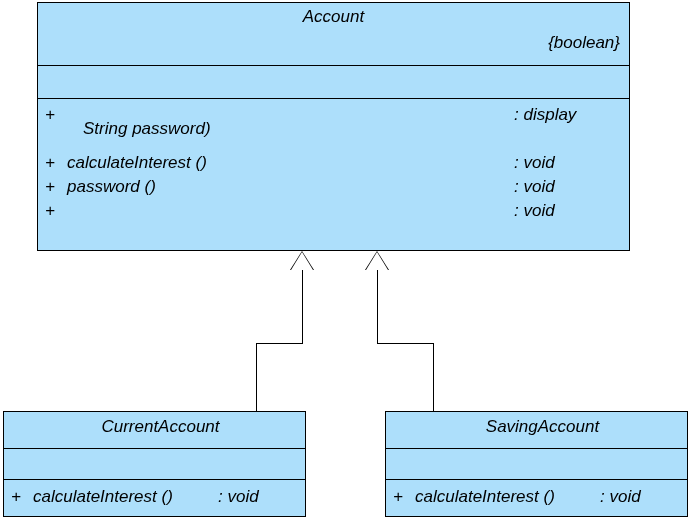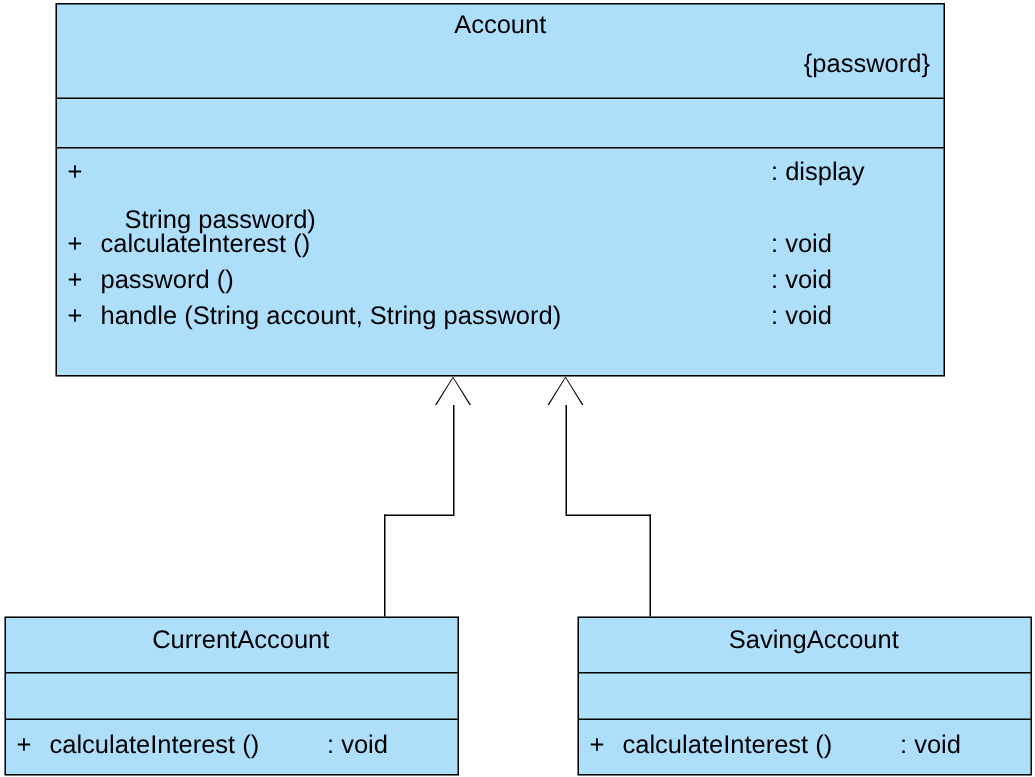--- a/index.html
+++ b/index.html
@@ -18,20 +18,21 @@
     width: 690px;
     height: 518px;
   }
 
   
   .uml-class {
     position: absolute;
     box-sizing: border-box;
     background: #ADDFFB;
     border: 1px solid #000000;
+    font-style: italic;
   }
   .compartment {
     box-sizing: border-box;
     position: relative;
   }
   .compartment + .compartment {
     border-top: 1px solid #000000;
   }
 
   
@@ -82,21 +83,21 @@
     top: 2px;
   }
   .op-sig {
     position: absolute;
     left: 29px;
     top: 2px;
   }
   .op-sig-cont {
     position: absolute;
     left: 45px;
-    top: 34px;
+    top: 16px;
   }
   .op-type {
     position: absolute;
     left: 476px;
     top: 2px;
   }
 
   
   .sub-header {
     height: 36px;
@@ -158,21 +159,21 @@
 
   <div style="position:absolute; left:365px; top:251px;">
     <div class="tri-outline" style="left:0; top:0;"></div>
     <div class="tri" style="left:1px; top:1px;"></div>
   </div>
 
   <div class="uml-class" id="account-class" style="left:37px; top:2px; width:593px; height:249px;">
 
     <div class="compartment" id="account-header">
       <div class="class-name">Account</div>
-      <div class="class-stereotype">{password}</div>
+      <div class="class-stereotype">{boolean}</div>
     </div>
 
     <div class="compartment" id="account-attributes"></div>
 
     <div class="compartment" id="account-operations">
 
       <div class="op-row tall">
         <span class="op-vis">+</span>
         <span class="op-sig-cont">String password)</span>
         <span class="op-type">: display</span>
@@ -185,21 +186,20 @@
       </div>
 
       <div class="op-row">
         <span class="op-vis">+</span>
         <span class="op-sig">password ()</span>
         <span class="op-type">: void</span>
       </div>
 
       <div class="op-row">
         <span class="op-vis">+</span>
-        <span class="op-sig">handle (String account, String password)</span>
         <span class="op-type">: void</span>
       </div>
 
     </div>
   </div>
 
   <div class="uml-class" id="current-account-class" style="left:3px; top:411px; width:303px; height:106px;">
 
     <div class="compartment sub-header">
       <div class="class-name">CurrentAccount</div>

